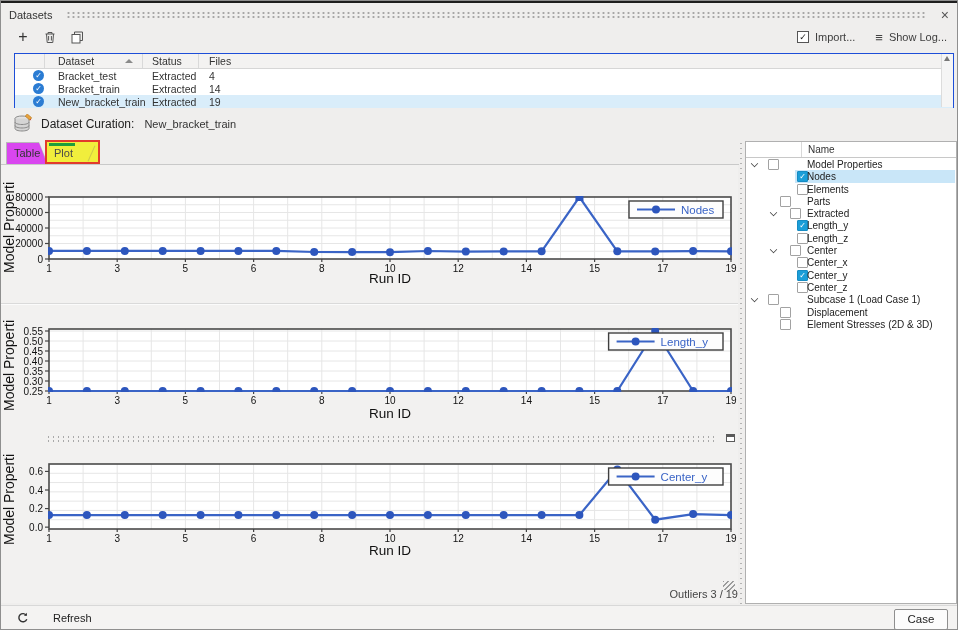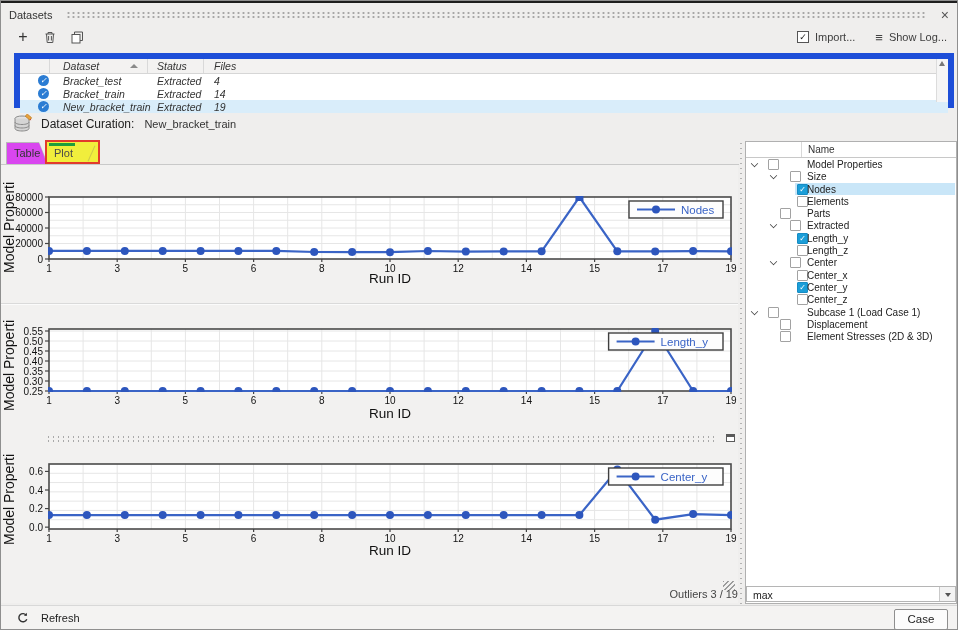--- a/index.html
+++ b/index.html
@@ -12,21 +12,21 @@
   .closex{font-size:14px;color:#555;line-height:14px;cursor:default;padding:0 2px;}
   
   .toolbar{position:absolute;top:26px;left:10px;right:10px;height:20px;display:flex;align-items:center;}
   .tbtn{width:24px;height:18px;display:flex;align-items:center;justify-content:center;margin-right:3px;}
   .plus{font-size:16px;color:#333;font-weight:500;line-height:14px;}
   .tbright{margin-left:auto;display:flex;align-items:center;gap:20px;font-size:11px;color:#3d3d3d;}
   .tbgroup{display:flex;align-items:center;gap:6px;}
   .impbox{width:10px;height:10px;border:1px solid #555;background:#fff;font-size:9px;line-height:10px;text-align:center;color:#222;}
   .loglines{font-size:13px;color:#444;line-height:11px;}
   
-  .dstable{position:absolute;left:13px;right:3px;top:52px;height:55px;background:#f0abfc;border:6px solid #1d4ed8;box-sizing:border-box;font-style:italic;}
+  .dstable{position:absolute;left:13px;right:3px;top:52px;height:55px;background:#f0abfc;border:1px solid #1d4ed8;box-sizing:border-box;}
   .thead{display:flex;height:14px;background:#f3f2f1;border-bottom:1px solid #d6d6d6;font-size:10.5px;color:#333;}
   .th{box-sizing:border-box;border-right:1px solid #d9d9d9;display:flex;align-items:center;}
   .c-icon{width:30px;}
   .c-name{width:98px;padding-left:13px;position:relative;}
   .c-status{width:56px;padding-left:9px;}
   .c-files{flex:1;padding-left:10px;border-right:none;}
   .sortcaret{position:absolute;right:9px;top:5px;width:0;height:0;border-left:4px solid transparent;border-right:4px solid transparent;border-bottom:4px solid #8a8a8a;}
   .trow{display:flex;height:13px;font-size:10.5px;color:#333;align-items:center;background:#fff;}
   .trow.sel{background:#d9edfa;}
   .tc{box-sizing:border-box;display:flex;align-items:center;height:100%;}
@@ -75,21 +75,21 @@
   .cb.on{background:#1b9ed8;border-color:#168cc4;}
   .tlabel{position:absolute;left:61px;top:1px;white-space:nowrap;}
   .combo{position:absolute;left:0;right:0;bottom:1px;height:16px;border:1px solid #b5b5b5;background:#fff;box-sizing:border-box;}
   .combo .cval{position:absolute;left:6px;top:2px;font-size:10.5px;color:#222;}
   .combo .cbtn{position:absolute;right:0;top:0;width:15px;bottom:0;border-left:1px solid #c9c9c9;background:#f3f3f3;}
   .combo .carr{position:absolute;right:4px;top:6px;width:0;height:0;border-left:3.5px solid transparent;border-right:3.5px solid transparent;border-top:4px solid #555;}
   
   .outliers{position:absolute;left:660px;top:587px;width:77px;text-align:right;font-size:11px;color:#444;}
   .grip{position:absolute;left:722px;top:580px;width:12px;height:9px;background:repeating-linear-gradient(135deg,#9c9c9c 0 1px,transparent 1px 3.5px);}
   .bottombar{position:absolute;left:0;top:604px;width:958px;height:26px;background:#f4f3f2;border-top:1px solid #d8d8d8;box-sizing:border-box;}
-  .refresh{position:absolute;left:16px;top:6px;display:flex;align-items:center;gap:12px;font-size:11px;color:#222;}
+  .refresh{position:absolute;left:16px;top:6px;display:flex;align-items:center;gap:24px;font-size:11px;color:#222;}
   .closebtn{position:absolute;right:11px;top:3px;width:54px;height:21px;background:#fcfcfc;border:1px solid #8f8f8f;border-radius:2px;font-size:11.5px;color:#222;text-align:center;line-height:19px;box-sizing:border-box;}
   svg{font-family:"Liberation Sans",sans-serif;}
 </style>
 </head>
 <body>
 
 <div class="window">
   <div class="topstrip"></div>
 
   <div class="titlebar">
@@ -493,25 +493,20 @@
     <div class="rhead">
       <span class="colsep"></span>
       <span class="nm">Name</span>
     </div>
     <div class="treerows">
         <div class="trrow">
           <span class="caret" style="left:5px"></span>
           <span class="cb " style="left:22px"></span>
           <span class="tlabel">Model Properties</span>
         </div>
-        <div class="trrow">
-          <span class="caret" style="left:24px"></span>
-          <span class="cb " style="left:44px"></span>
-          <span class="tlabel">Size</span>
-        </div>
         <div class="trrow tsel">
           <span class="selbg"></span>
           <span class="cb on" style="left:51px">✓</span>
           <span class="tlabel">Nodes</span>
         </div>
         <div class="trrow">
           <span class="cb " style="left:51px"></span>
           <span class="tlabel">Elements</span>
         </div>
         <div class="trrow">
@@ -555,26 +550,20 @@
         </div>
         <div class="trrow">
           <span class="cb " style="left:34px"></span>
           <span class="tlabel">Displacement</span>
         </div>
         <div class="trrow">
           <span class="cb " style="left:34px"></span>
           <span class="tlabel">Element Stresses (2D &amp; 3D)</span>
         </div>
       </div>
-    <div class="combo">
-      <span class="cval">max</span>
-      <span class="cbtn">
-          <span class="carr"></span>
-        </span>
-    </div>
   </div>
 
   <div class="outliers">Outliers 3 / 19</div>
   <div class="grip"></div>
 
   <div class="bottombar">
     <div class="refresh">
       <svg width="12" height="12" viewBox="0 0 12 12">
           <path d="M9.8 7.2A4.1 4.1 0 1 1 9.4 3.4" fill="none" stroke="#333" stroke-width="1.4"></path>
           <path d="M9.9 0.8v3h-3z" fill="#333"></path>

